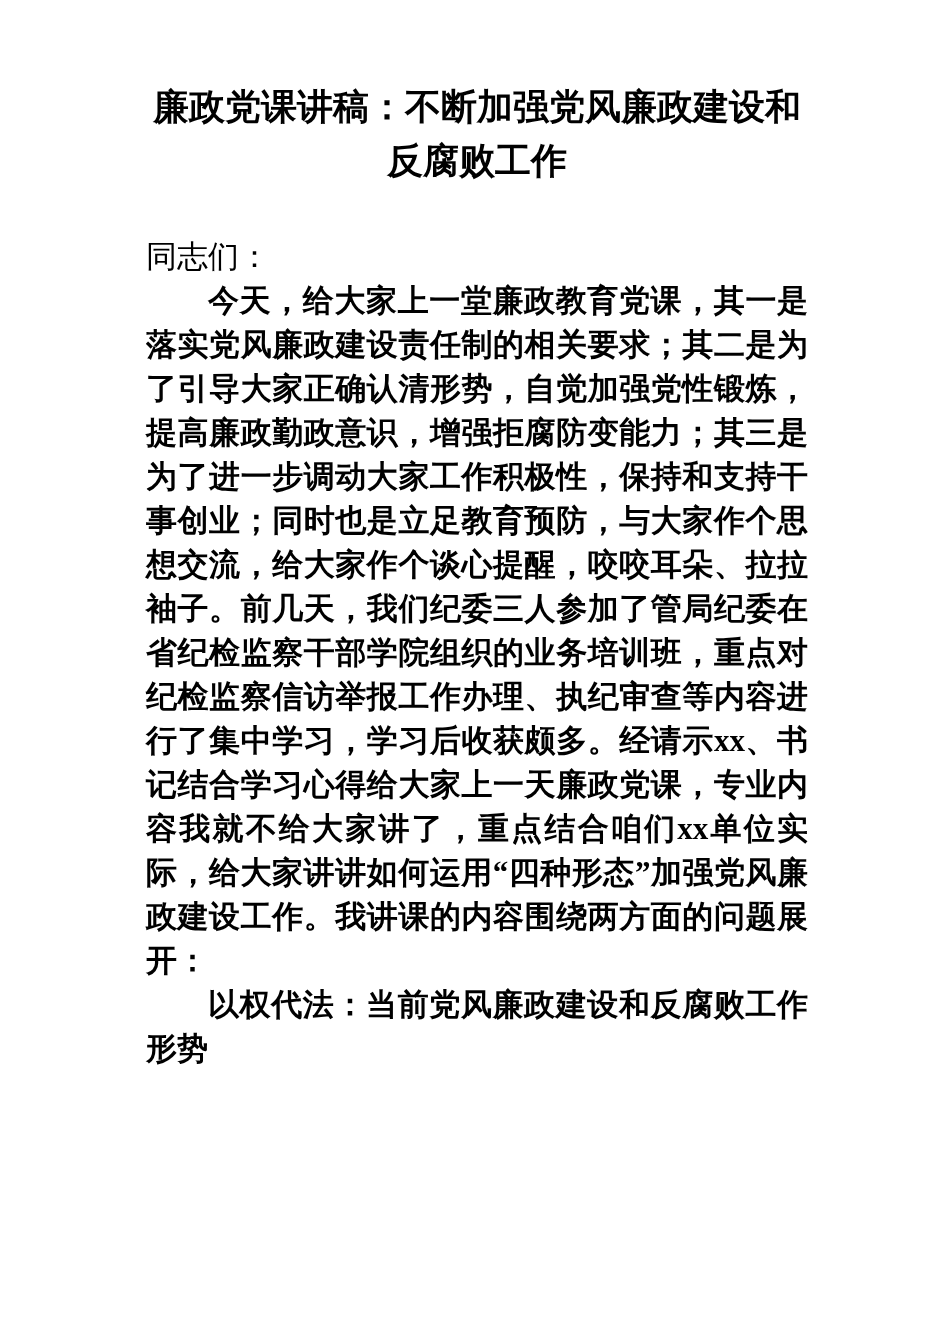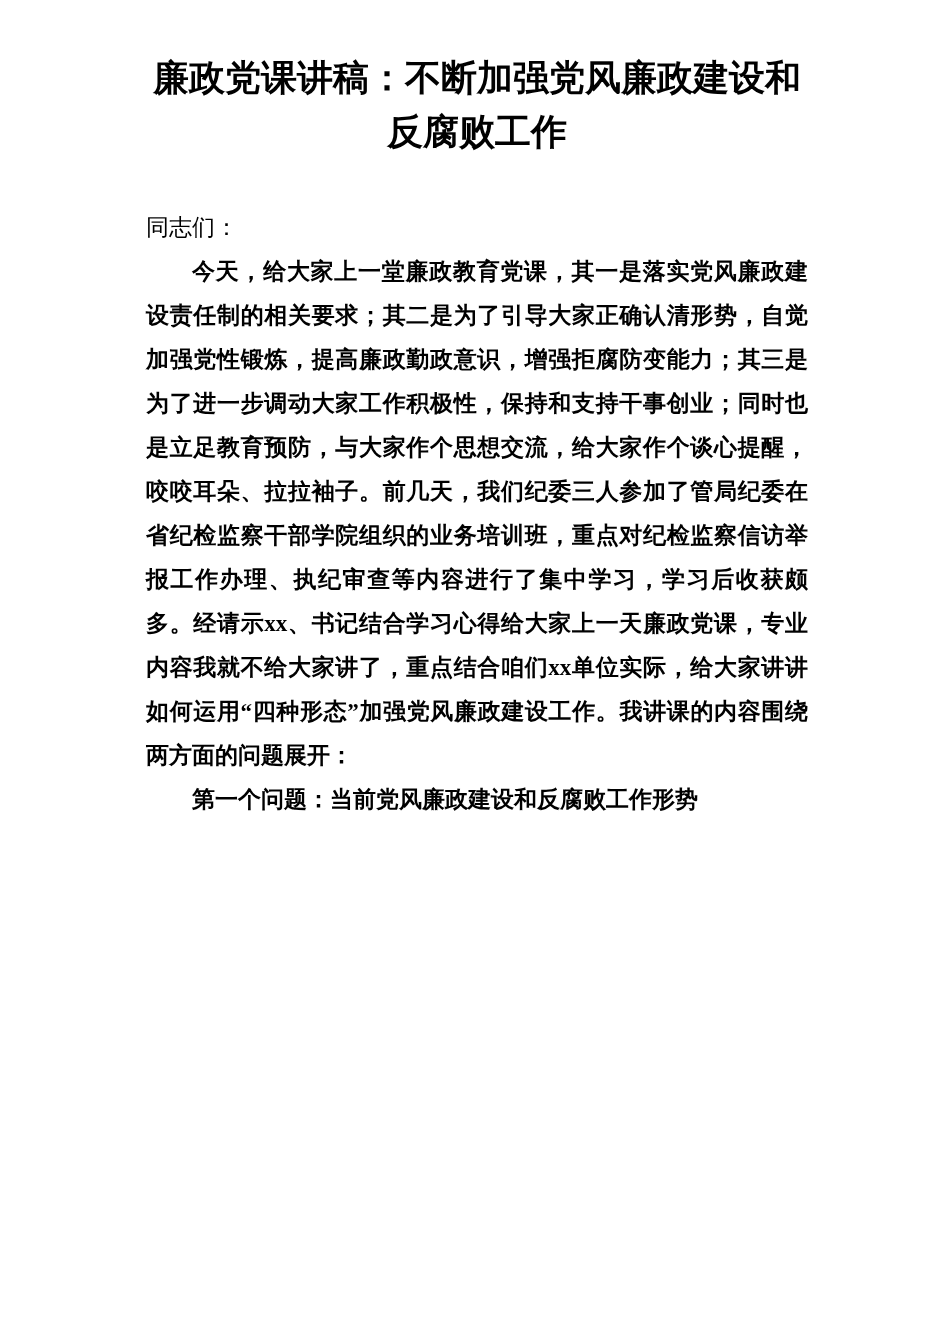--- a/index.html
+++ b/index.html
@@ -7,36 +7,36 @@
     padding: 0;
     background: #ffffff;
   }
   .page {
     position: relative;
     width: 892px;
     height: 1344px;
     margin: 0 auto;
     background: #ffffff;
     box-sizing: border-box;
-    padding: 51px 113px 0 117px;
+    padding: 80px 113px 0 117px;
     color: #000000;
     overflow: hidden;
   }
   .doc-title {
     margin: 0 0 47px 0;
     font-family: "Liberation Serif", "DejaVu Serif", serif;
     font-weight: bold;
     font-size: 36px;
     line-height: 54px;
     text-align: center;
     color: #000000;
   }
   .doc-body {
     font-family: "Liberation Serif", "DejaVu Serif", serif;
-    font-size: 23px;
+    font-size: 31px;
     line-height: 44px;
     text-align: justify;
     color: #000000;
   }
   .doc-body p {
     margin: 0;
     padding: 0;
   }
   .para-indent {
     text-indent: 2em;
@@ -48,15 +48,15 @@
   }
 </style>
 </head>
 <body>
 
 <div class="page">
   <h1 class="doc-title">廉政党课讲稿：不断加强党风廉政建设和反腐败工作</h1>
   <div class="doc-body">
     <p class="para-salutation">同志们：</p>
     <p class="para-indent">今天，给大家上一堂廉政教育党课，其一是落实党风廉政建设责任制的相关要求；其二是为了引导大家正确认清形势，自觉加强党性锻炼，提高廉政勤政意识，增强拒腐防变能力；其三是为了进一步调动大家工作积极性，保持和支持干事创业；同时也是立足教育预防，与大家作个思想交流，给大家作个谈心提醒，咬咬耳朵、拉拉袖子。前几天，我们纪委三人参加了管局纪委在省纪检监察干部学院组织的业务培训班，重点对纪检监察信访举报工作办理、执纪审查等内容进行了集中学习，学习后收获颇多。经请示xx、书记结合学习心得给大家上一天廉政党课，专业内容我就不给大家讲了，重点结合咱们xx单位实际，给大家讲讲如何运用“四种形态”加强党风廉政建设工作。我讲课的内容围绕两方面的问题展开：</p>
-    <p class="para-heading">第一个问题：当前党风廉政建设和反腐败工作形势</p>
+    <p class="para-heading">以权代法：当前党风廉政建设和反腐败工作形势</p>
   </div>
 </div>
 
 </body></html>

